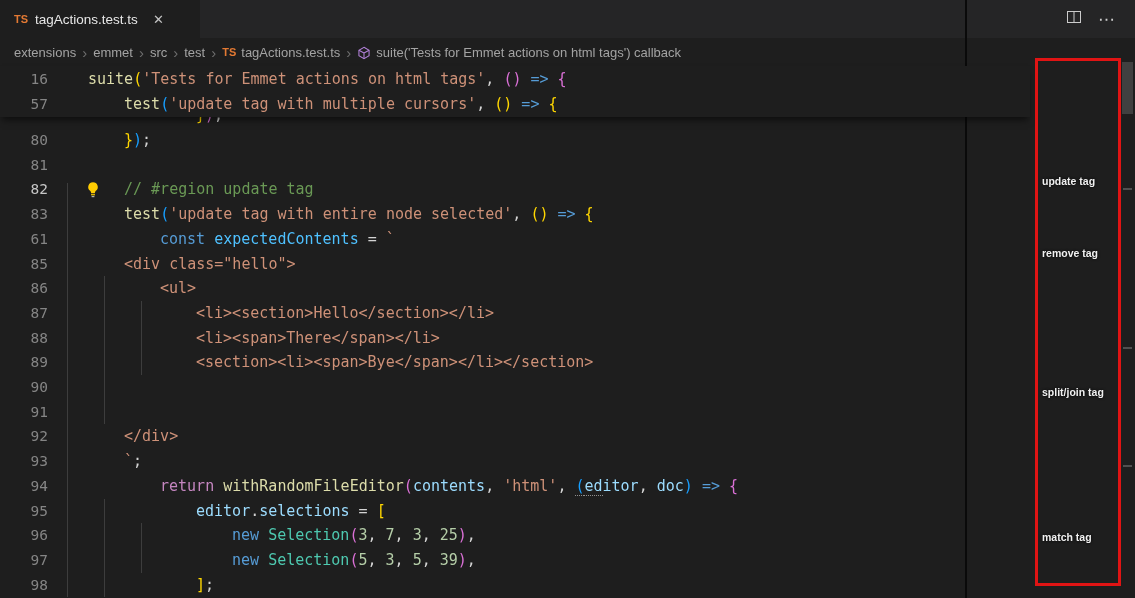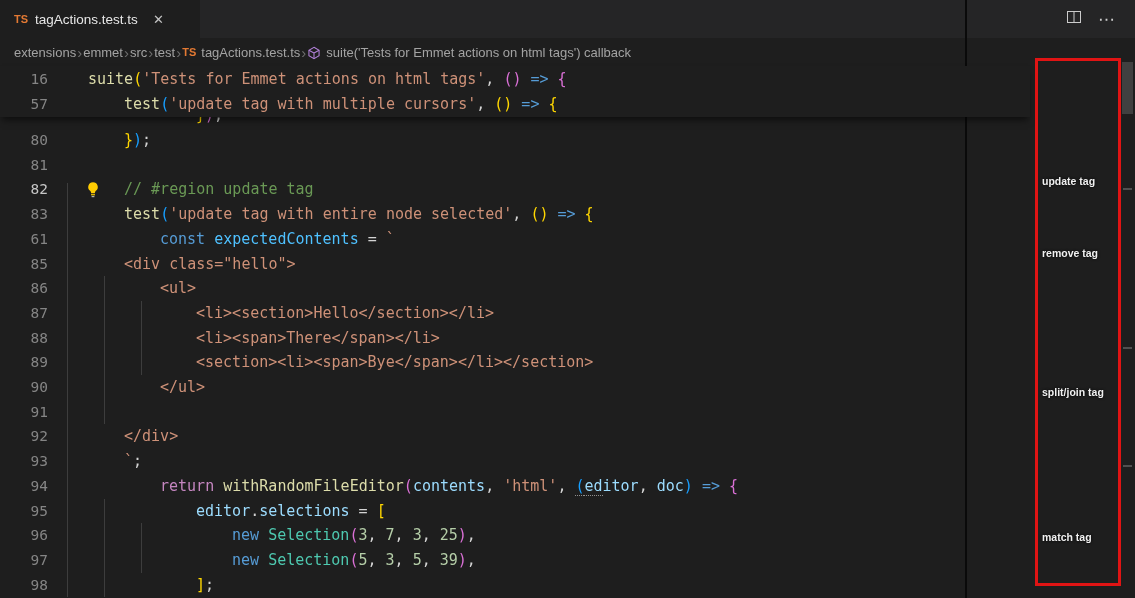--- a/index.html
+++ b/index.html
@@ -12,21 +12,21 @@
   .tabbar { position:absolute; left:0; top:0; width:1135px; height:38px; background:#252526; display:flex; }
   .tab { display:flex; align-items:center; gap:7px; padding:0 12px 0 14px; width:200px;
          background:#1e1e1e; color:#e7e7e7; font-size:13.5px; }
   .ts-ico { color:#E37933; font-weight:bold; font-size:11px; letter-spacing:0; }
   .tab .close { margin-left:8px; color:#c5c5c5; font-size:13px; cursor:pointer; }
   .tab-actions { position:absolute; right:18px; top:0; height:38px; display:flex; align-items:center; gap:16px; color:#cccccc; }
   .more-dots { font-size:17px; letter-spacing:2px; color:#cccccc; }
 
   
   .breadcrumbs { position:absolute; left:0; top:38px; width:1135px; height:28px; display:flex;
-                 align-items:center; padding-left:14px; color:#a3a3a3; font-size:13px; background:#1e1e1e; }
+                 align-items:center; padding-left:14px; gap:5px; color:#a3a3a3; font-size:13px; background:#1e1e1e; }
   .crumb { display:flex; align-items:center; gap:5px; white-space:nowrap; }
   .crumb-sep { color:#6e6e6e; font-size:15px; line-height:1; padding:0 1px; }
 
   
   .editor { position:absolute; left:0; top:66px; width:1135px; height:532px; }
   .rows, .sticky-rows { position:absolute; left:0; top:0; }
   .row { position:absolute; left:0; width:1030px; height:25px; line-height:25px;
          font-family:"DejaVu Sans Mono", monospace; font-size:15px; white-space:pre; }
   .ln  { position:absolute; left:0; top:0; width:48px; text-align:right; color:#858585;
          font-size:14.5px; }
@@ -118,21 +118,21 @@
         <div class="row" style="top: 62px;"><span class="ln">80</span><span class="code" style="padding-left: 36px;"><span class="c-gold">}</span><span class="c-blue">)</span><span class="c-pun">;</span></span></div>
         <div class="row" style="top: 86.7px;"><span class="ln">81</span><span class="code" style="padding-left: 0px;"></span></div>
         <div class="row" style="top: 111.4px;"><span class="ln active">82</span><span class="code" style="padding-left: 36px;"><span class="c-com">// #region update tag</span></span></div>
         <div class="row" style="top: 136.1px;"><span class="ln">83</span><span class="code" style="padding-left: 36px;"><span class="c-fn">test</span><span class="c-blue">(</span><span class="c-str">'update tag with entire node selected'</span><span class="c-pun">, </span><span class="c-gold">()</span><span class="c-pun"> </span><span class="c-kw">=&gt;</span><span class="c-pun"> </span><span class="c-gold">{</span></span></div>
         <div class="row" style="top: 160.8px;"><span class="ln">61</span><span class="code" style="padding-left: 72px;"><span class="c-kw">const</span><span class="c-pun"> </span><span class="c-cvar">expectedContents</span><span class="c-pun"> = </span><span class="c-str">`</span></span></div>
         <div class="row" style="top: 185.5px;"><span class="ln">85</span><span class="code" style="padding-left: 36px;"><span class="c-str">&lt;div class="hello"&gt;</span></span></div>
         <div class="row" style="top: 210.2px;"><span class="ln">86</span><span class="code" style="padding-left: 72px;"><span class="c-str">&lt;ul&gt;</span></span></div>
         <div class="row" style="top: 234.9px; padding-left: 27px;"><span class="ln">87</span><span class="code" style="padding-left: 108px;"><span class="c-str">&lt;li&gt;&lt;section&gt;Hello&lt;/section&gt;&lt;/li&gt;</span></span></div>
         <div class="row" style="top: 259.6px;"><span class="ln">88</span><span class="code" style="padding-left: 108px;"><span class="c-str">&lt;li&gt;&lt;span&gt;There&lt;/span&gt;&lt;/li&gt;</span></span></div>
         <div class="row" style="top: 284.3px;"><span class="ln">89</span><span class="code" style="padding-left: 108px;"><span class="c-str">&lt;section&gt;&lt;li&gt;&lt;span&gt;Bye&lt;/span&gt;&lt;/li&gt;&lt;/section&gt;</span></span></div>
-        <div class="row" style="top: 309px;"><span class="ln">90</span><span class="code" style="padding-left: 72px;"><span class="c-str">&lt;/ul&gt;</span></span></div>
+        <div class="row" style="top: 309px;"><span class="ln">90</span></div>
         <div class="row" style="top: 333.7px;"><span class="ln">91</span></div>
         <div class="row" style="top: 358.4px;"><span class="ln">92</span><span class="code" style="padding-left: 36px;"><span class="c-str">&lt;/div&gt;</span></span></div>
         <div class="row" style="top: 383.1px;"><span class="ln">93</span><span class="code" style="padding-left: 36px;"><span class="c-str">`</span><span class="c-pun">;</span></span></div>
         <div class="row" style="top: 407.8px;"><span class="ln">94</span><span class="code" style="padding-left: 72px;"><span class="c-kwc">return</span><span class="c-pun"> </span><span class="c-fn">withRandomFileEditor</span><span class="c-pink">(</span><span class="c-var">contents</span><span class="c-pun">, </span><span class="c-str">'html'</span><span class="c-pun">, </span><span class="c-blue u-dots">(</span><span class="c-var u-dots">ed</span><span class="c-var">itor</span><span class="c-pun">, </span><span class="c-var">doc</span><span class="c-blue">)</span><span class="c-pun"> </span><span class="c-kw">=&gt;</span><span class="c-pun"> </span><span class="c-pink">{</span></span></div>
         <div class="row" style="top: 432.5px;"><span class="ln">95</span><span class="code" style="padding-left: 108px;"><span class="c-var">editor</span><span class="c-pun">.</span><span class="c-var">selections</span><span class="c-pun"> = </span><span class="c-gold">[</span></span></div>
         <div class="row" style="top: 457.2px;"><span class="ln">96</span><span class="code" style="padding-left: 144px;"><span class="c-kw">new</span><span class="c-pun"> </span><span class="c-cls">Selection</span><span class="c-pink">(</span><span class="c-num">3</span><span class="c-pun">, </span><span class="c-num">7</span><span class="c-pun">, </span><span class="c-num">3</span><span class="c-pun">, </span><span class="c-num">25</span><span class="c-pink">)</span><span class="c-pun">,</span></span></div>
         <div class="row" style="top: 481.9px;"><span class="ln">97</span><span class="code" style="padding-left: 144px;"><span class="c-kw">new</span><span class="c-pun"> </span><span class="c-cls">Selection</span><span class="c-pink">(</span><span class="c-num">5</span><span class="c-pun">, </span><span class="c-num">3</span><span class="c-pun">, </span><span class="c-num">5</span><span class="c-pun">, </span><span class="c-num">39</span><span class="c-pink">)</span><span class="c-pun">,</span></span></div>
         <div class="row" style="top: 506.6px;"><span class="ln">98</span><span class="code" style="padding-left: 108px;"><span class="c-gold">]</span><span class="c-pun">;</span></span></div>
       </div>
     <div class="bulb" id="bulb" style="top: 115.4px;">

